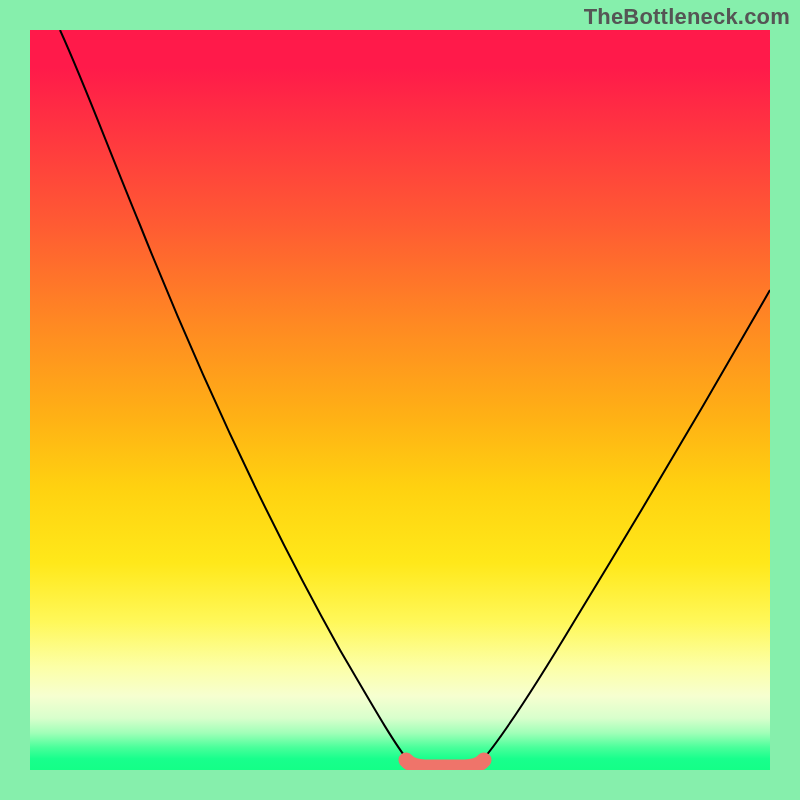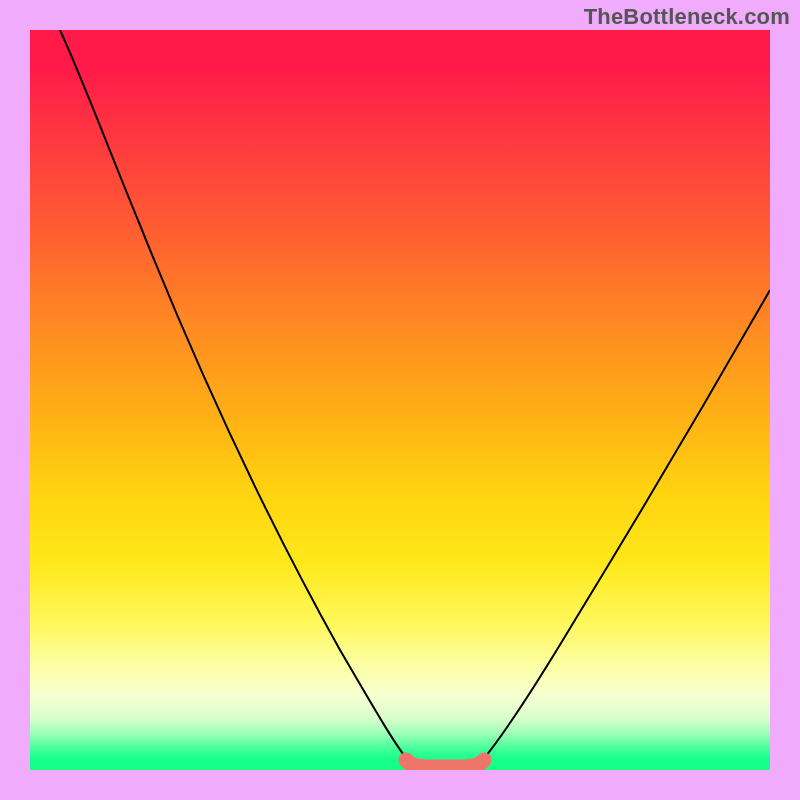--- a/index.html
+++ b/index.html
@@ -8,21 +8,21 @@
     width: 800px;
     height: 800px;
     background: #000;
     overflow: hidden;
     font-family: Arial, Helvetica, sans-serif;
   }
   .frame {
     position: relative;
     width: 800px;
     height: 800px;
-    background: #f0abfc;
+    background: #86efac;
   }
   .watermark {
     position: absolute;
     top: 4px;
     right: 10px;
     color: #555;
     font-size: 22px;
     font-weight: 600;
     letter-spacing: 0.2px;
     z-index: 10;

